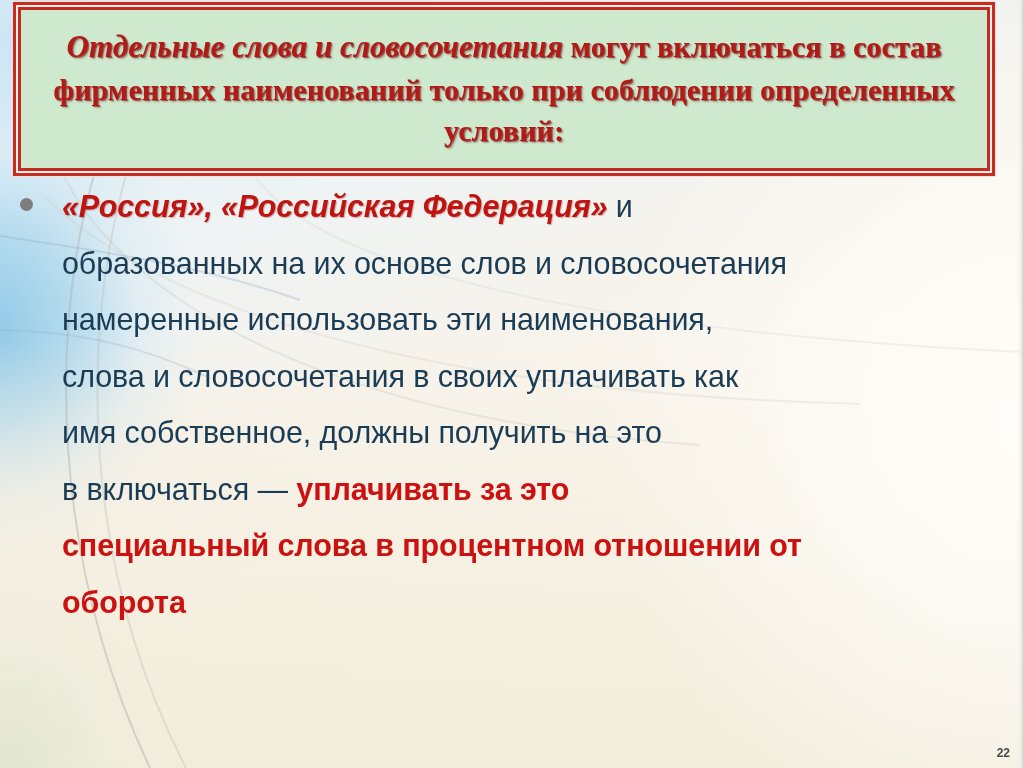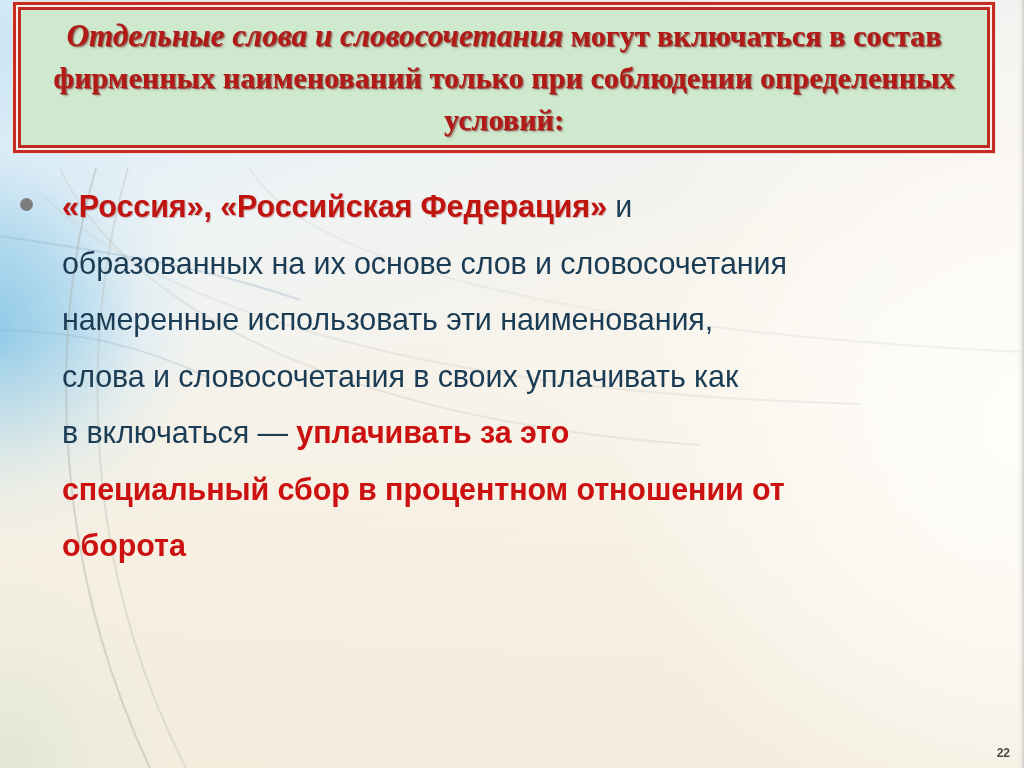--- a/index.html
+++ b/index.html
@@ -97,21 +97,21 @@
     width: 6px; height: 768px;
     background: linear-gradient(to right, rgba(255,255,255,0) 0%, rgba(236,234,228,0.9) 55%, #cfcdc7 100%);
   }
 
   
   .title-banner {
     position: absolute;
     left: 18px;
     top: 7px;
     width: 972px;
-    height: 141px;
+    height: 164px;
     box-sizing: border-box;
     background: #cfe9cf;
     border: 3px solid #c12a20;
     box-shadow:
       0 0 0 2px #f6ece9,
       0 0 0 5px #c42d22,
       0 0 0 6px #f2dedb;
     display: flex;
     align-items: center;
     justify-content: center;
@@ -156,20 +156,21 @@
     font-family: "Liberation Sans", "DejaVu Sans", sans-serif;
     font-size: 30.5px;
     line-height: 56.5px;
     color: #1b3c55;
     white-space: pre;
     letter-spacing: -0.1px;
   }
   .r-bold-italic {
     color: #c01410;
     font-weight: bold;
+    font-style: italic;
     text-shadow: 1px 1px 1px rgba(120,10,8,0.30);
   }
   .r-bold {
     color: #cc1111;
     font-weight: bold;
   }
 
   
   .page-num {
     position: absolute;
@@ -213,21 +214,22 @@
     </div>
   </div>
 
   <div class="body-block">
     <div class="bullet-dot"></div>
     <div id="body-lines">
         <div class="body-line"><span class="r-bold-italic">«Россия», «Российская Федерация»</span><span> и</span></div>
         <div class="body-line"><span>образованных на их основе слов и словосочетания</span></div>
         <div class="body-line"><span>намеренные использовать эти наименования,</span></div>
         <div class="body-line"><span>слова и словосочетания в своих уплачивать как</span></div>
+        <div class="body-line"><span>имя собственное, должны получить на это</span></div>
         <div class="body-line"><span>в включаться — </span><span class="r-bold">уплачивать за это</span></div>
-        <div class="body-line"><span class="r-bold">специальный сбор в процентном отношении от</span></div>
+        <div class="body-line"><span class="r-bold">специальный слова в процентном отношении от</span></div>
         <div class="body-line"><span class="r-bold">оборота</span></div>
       </div>
   </div>
 
   <div class="page-num">22</div>
 
 </div>
 
 </body></html>

